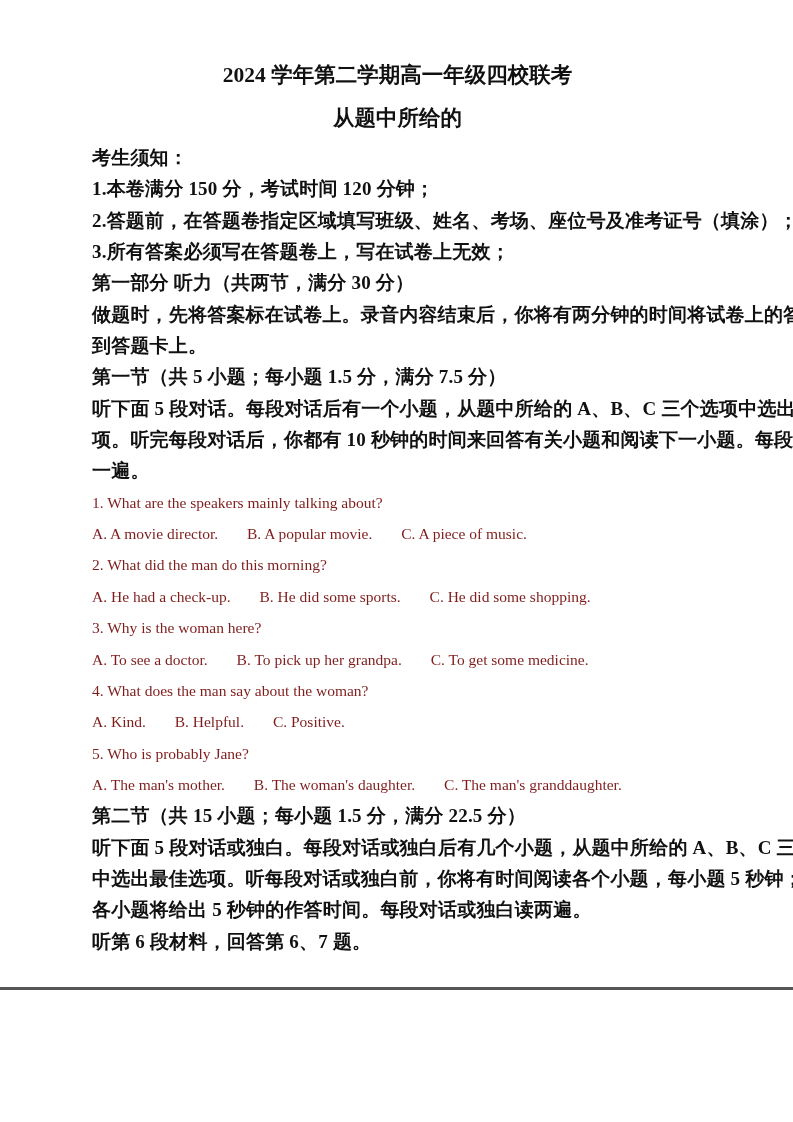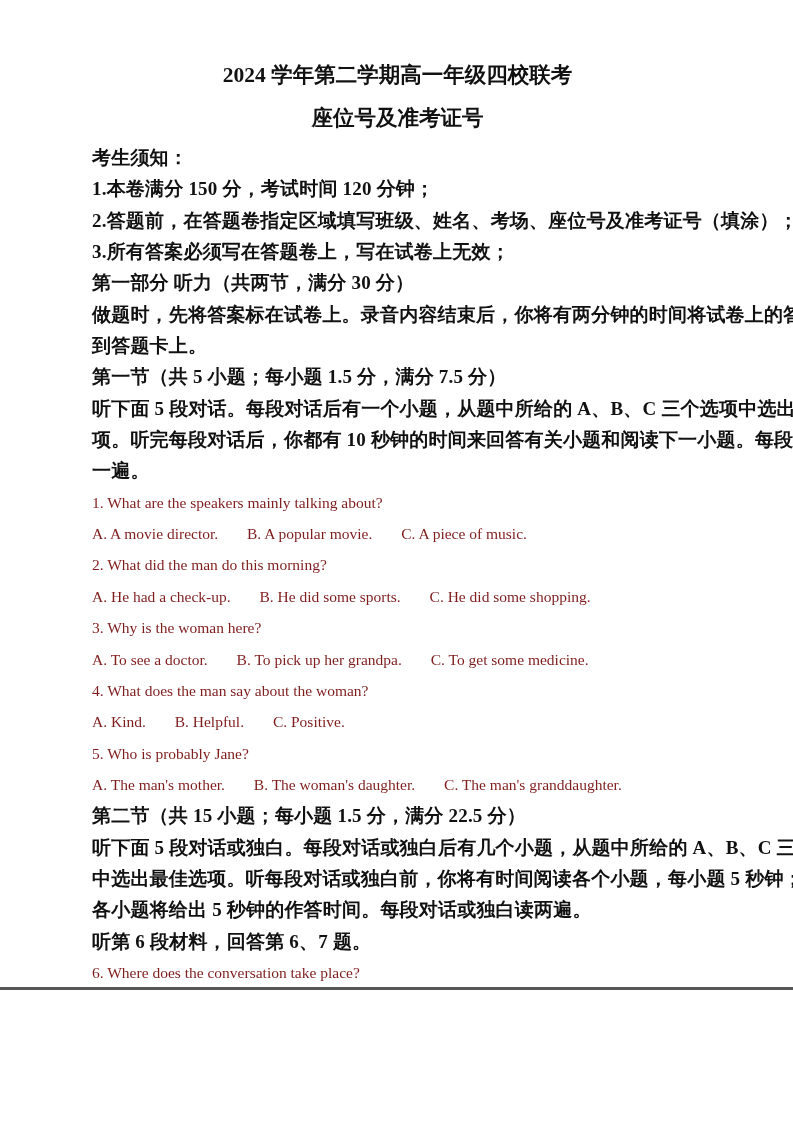--- a/index.html
+++ b/index.html
@@ -78,21 +78,21 @@
     background: #565656;
   }
 </style>
 </head>
 <body>
 
 <div class="page">
   <div class="doc">
 
     <h1 class="title1">2024 学年第二学期高一年级四校联考</h1>
-    <h2 class="title2">座位号及准考证号</h2>
+    <h2 class="title2">从题中所给的</h2>
 
     <div class="line cn">考生须知：</div>
     <div class="line cn">1.本卷满分 150 分，考试时间 120 分钟；</div>
     <div class="line cn">2.答题前，在答题卷指定区域填写班级、姓名、考场、座位号及准考证号（填涂）；</div>
     <div class="line cn">3.所有答案必须写在答题卷上，写在试卷上无效；</div>
 
     <div class="line cn">第一部分 听力（共两节，满分 30 分）</div>
     <div class="line cn">做题时，先将答案标在试卷上。录音内容结束后，你将有两分钟的时间将试卷上的答案转涂</div>
     <div class="line cn">到答题卡上。</div>
 
@@ -135,19 +135,18 @@
       <span class="opt">B. The woman's daughter.</span>
       <span class="opt">C. The man's granddaughter.</span>
     </div>
 
     <div class="line cn">第二节（共 15 小题；每小题 1.5 分，满分 22.5 分）</div>
     <div class="line cn">听下面 5 段对话或独白。每段对话或独白后有几个小题，从题中所给的 A、B、C 三个选项</div>
     <div class="line cn">中选出最佳选项。听每段对话或独白前，你将有时间阅读各个小题，每小题 5 秒钟；听完后，</div>
     <div class="line cn">各小题将给出 5 秒钟的作答时间。每段对话或独白读两遍。</div>
 
     <div class="line cn">听第 6 段材料，回答第 6、7 题。</div>
-    <div class="line en">6. Where does the conversation take place?</div>
 
   </div>
 
   <div class="footer">第 1页/共 12页</div>
   <div class="bottom-edge"></div>
 </div>
 
 </body></html>

